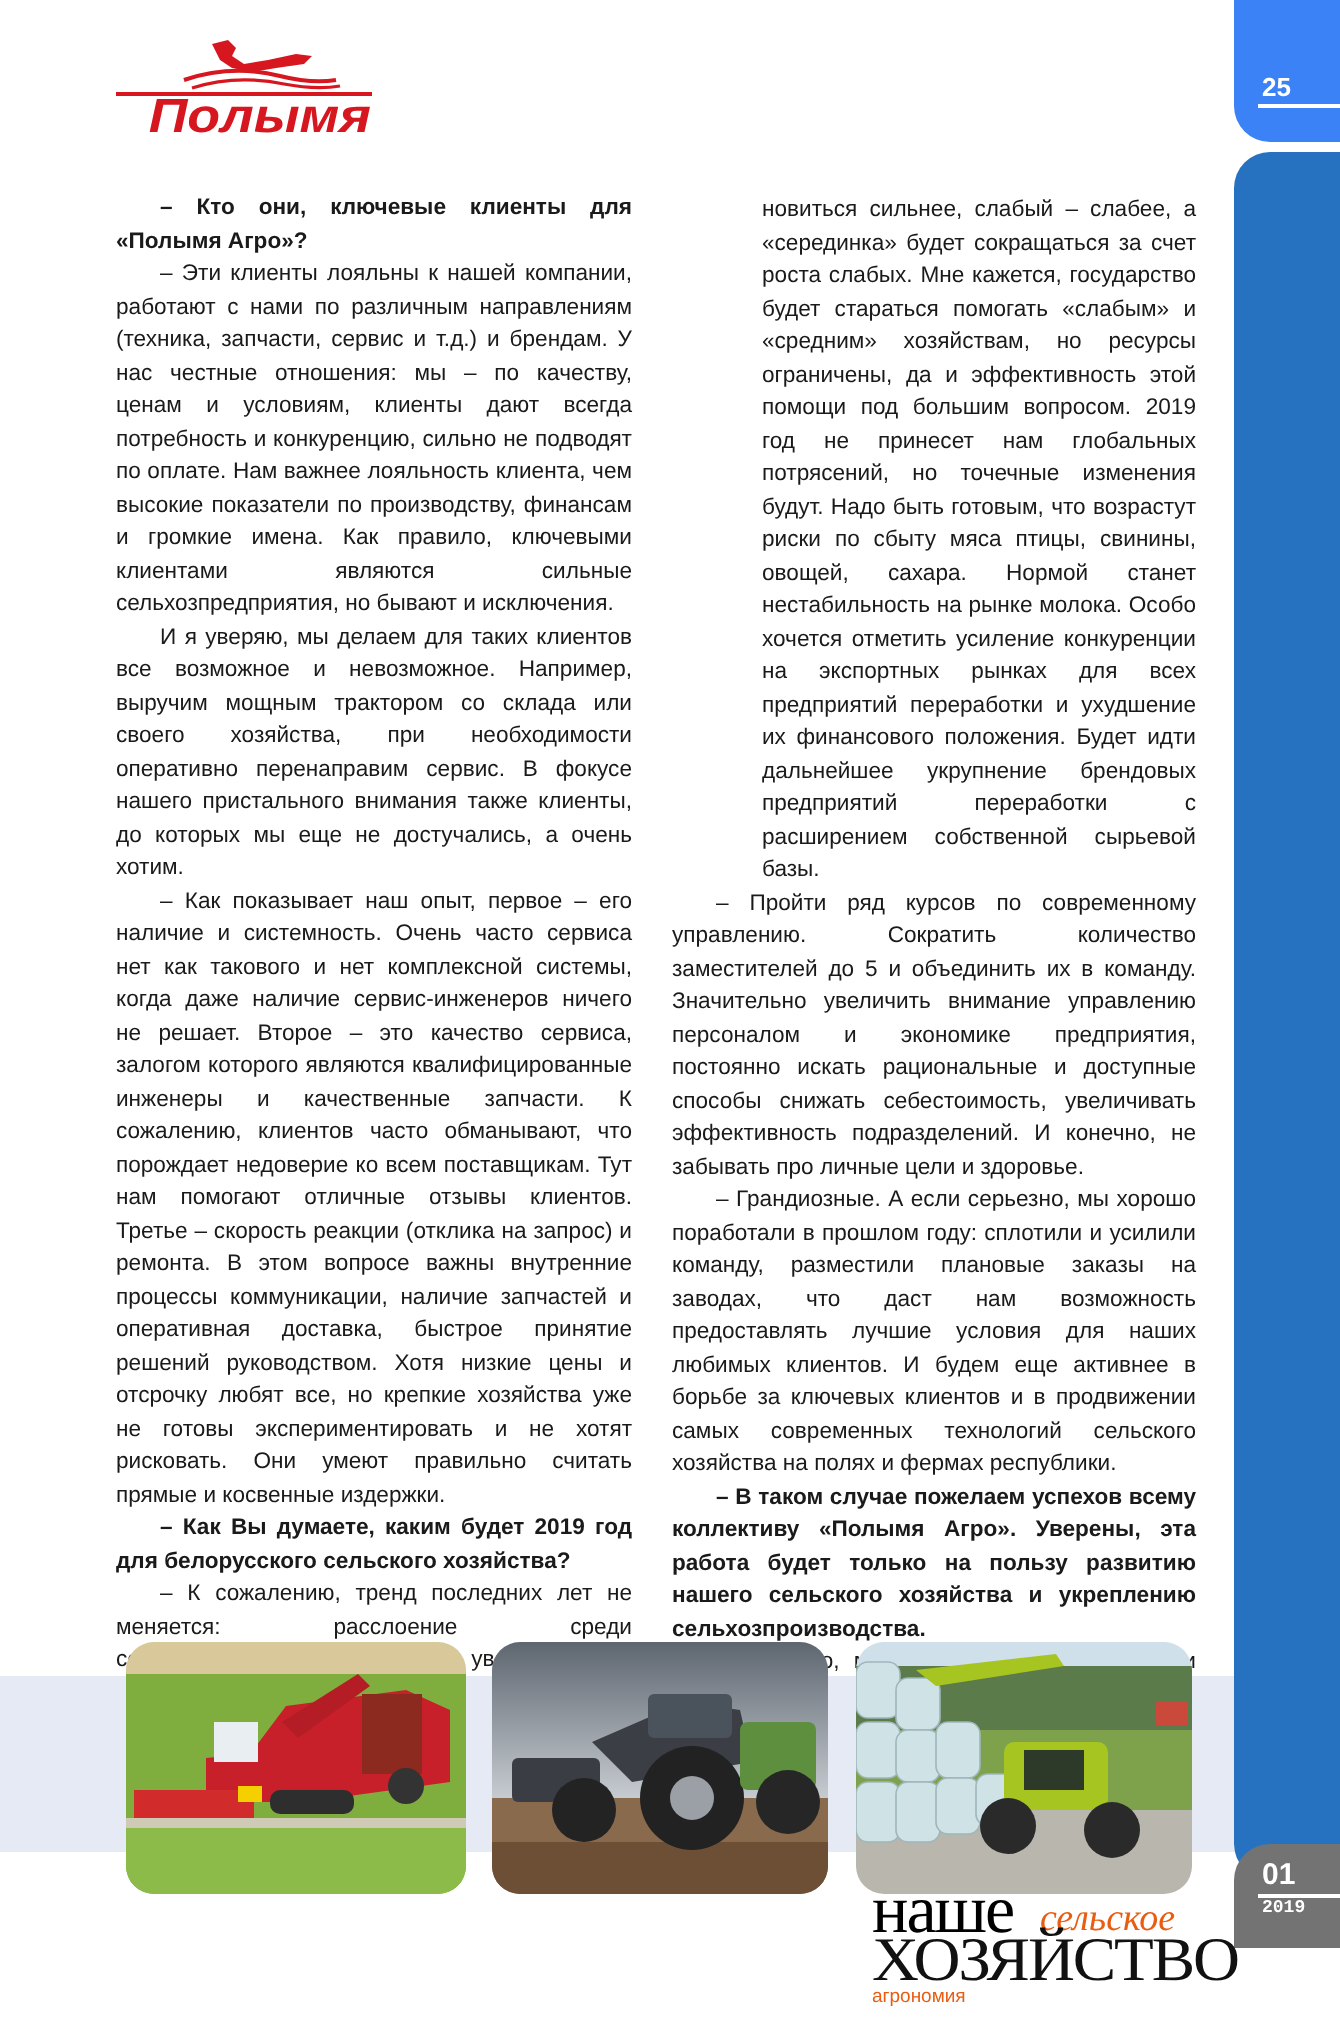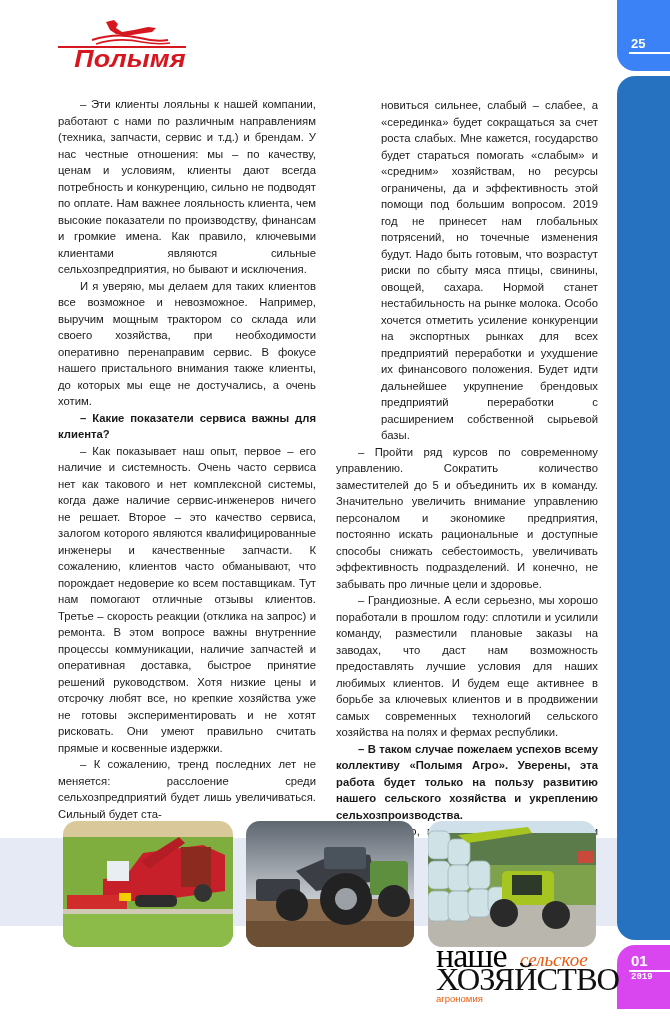--- a/index.html
+++ b/index.html
@@ -10,21 +10,21 @@
   .logo-text { position:absolute; left:0; top:28px; width:132px; text-align:center;
                font-family:"Liberation Sans", sans-serif; font-weight:bold; font-style:italic;
                font-size:24px; color:#d7171f; letter-spacing:0px; line-height:26px; transform:scaleX(1.12); transform-origin:left; }
 
   .tab-top { position:absolute; left:617px; top:0; width:76px; height:71px; background:#3b82f6;
              border-bottom-left-radius:18px; }
   .tab-top .num { position:absolute; left:14px; top:36px; font-weight:bold; font-size:13px; color:#fff; }
   .tab-top .rule { position:absolute; left:12px; top:52px; width:41px; height:1.5px; background:#fff; }
   .side-blue { position:absolute; left:617px; top:76px; width:53px; height:864px; background:#2672c0;
                border-top-left-radius:18px; border-bottom-left-radius:18px; }
-  .tab-bottom { position:absolute; left:617px; top:945px; width:53px; height:64px; background:#d946ef;
+  .tab-bottom { position:absolute; left:617px; top:922px; width:53px; height:52px; background:#737373;
                 border-top-left-radius:18px; }
   .tab-bottom .num { position:absolute; left:14px; top:8px; font-weight:bold; font-size:15px; color:#fff; line-height:16px; }
   .tab-bottom .rule { position:absolute; left:12px; top:25px; width:41px; height:1.5px; background:#fff; }
   .tab-bottom .year { position:absolute; left:14px; top:27px; font-weight:bold; font-size:9px; color:#fff;font-family:Liberation Mono, monospace; }
 
   .col { position:absolute; top:96px; width:258px; font-size:11.3px; line-height:16.5px;
          text-align:justify; hyphens:auto; }
   .col-left { left:58px; }
   .col-right { left:336px; top:97px; width:262px; }
   .col p { margin:0; text-indent:22px; }
@@ -63,24 +63,25 @@
   <div class="rule"></div>
 </div>
 <div class="side-blue"></div>
 <div class="tab-bottom">
   <span class="num">01</span>
   <div class="rule"></div>
   <span class="year">2019</span>
 </div>
 
 <div class="col col-left">
+  <p class="q">– Кто они, ключевые клиенты для «Полымя Агро»?</p>
   <p>– Эти клиенты лояльны к нашей компании, работают с нами по различным направлениям (техника, запчасти, сервис и т.д.) и брендам. У нас честные отношения: мы – по качеству, ценам и условиям, клиенты дают всегда потребность и конкуренцию, сильно не подводят по оплате. Нам важнее лояльность клиента, чем высокие показатели по производству, финансам и громкие имена. Как правило, ключевыми клиентами являются сильные сельхозпредприятия, но бывают и исключения.</p>
   <p>И я уверяю, мы делаем для таких клиентов все возможное и невозможное. Например, выручим мощным трактором со склада или своего хозяйства, при необходимости оперативно перенаправим сервис. В фокусе нашего пристального внимания также клиенты, до которых мы еще не достучались, а очень хотим.</p>
-  <p class="q">– Какие показатели сервиса важны для клиента?</p>
   <p>– Как показывает наш опыт, первое – его наличие и системность. Очень часто сервиса нет как такового и нет комплексной системы, когда даже наличие сервис-инженеров ничего не решает. Второе – это качество сервиса, залогом которого являются квалифицированные инженеры и качественные запчасти. К сожалению, клиентов часто обманывают, что порождает недоверие ко всем поставщикам. Тут нам помогают отличные отзывы клиентов. Третье – скорость реакции (отклика на запрос) и ремонта. В этом вопросе важны внутренние процессы коммуникации, наличие запчастей и оперативная доставка, быстрое принятие решений руководством. Хотя низкие цены и отсрочку любят все, но крепкие хозяйства уже не готовы экспериментировать и не хотят рисковать. Они умеют правильно считать прямые и косвенные издержки.</p>
+  <p class="q">– Как Вы думаете, каким будет 2019 год для белорусского сельского хозяйства?</p>
   <p>– К сожалению, тренд последних лет не меняется: расслоение среди сельхозпредприятий будет лишь увеличиваться. Сильный будет ста-</p>
 </div>
 
 <div class="col col-right">
   <p class="cont">новиться сильнее, слабый – слабее, а «серединка» будет сокращаться за счет роста слабых. Мне кажется, государство будет стараться помогать «слабым» и «средним» хозяйствам, но ресурсы ограничены, да и эффективность этой помощи под большим вопросом. 2019 год не принесет нам глобальных потрясений, но точечные изменения будут. Надо быть готовым, что возрастут риски по сбыту мяса птицы, свинины, овощей, сахара. Нормой станет нестабильность на рынке молока. Особо хочется отметить усиление конкуренции на экспортных рынках для всех предприятий переработки и ухудшение их финансового положения. Будет идти дальнейшее укрупнение брендовых предприятий переработки с расширением собственной сырьевой базы.</p>
   <p>– Пройти ряд курсов по современному управлению. Сократить количество заместителей до 5 и объединить их в команду. Значительно увеличить внимание управлению персоналом и экономике предприятия, постоянно искать рациональные и доступные способы снижать себестоимость, увеличивать эффективность подразделений. И конечно, не забывать про личные цели и здоровье.</p>
   <p>– Грандиозные. А если серьезно, мы хорошо поработали в прошлом году: сплотили и усилили команду, разместили плановые заказы на заводах, что даст нам возможность предоставлять лучшие условия для наших любимых клиентов. И будем еще активнее в борьбе за ключевых клиентов и в продвижении самых современных технологий сельского хозяйства на полях и фермах республики.</p>
   <p class="q">– В таком случае пожелаем успехов всему коллективу «Полымя Агро». Уверены, эта работа будет только на пользу развитию нашего сельского хозяйства и укреплению сельхозпроизводства.</p>
   <p><span>– Спасибо, мы в этом не сомневаемся и сделаем все от нас возможное.</span><span class="end-mark"></span></p>
 </div>

